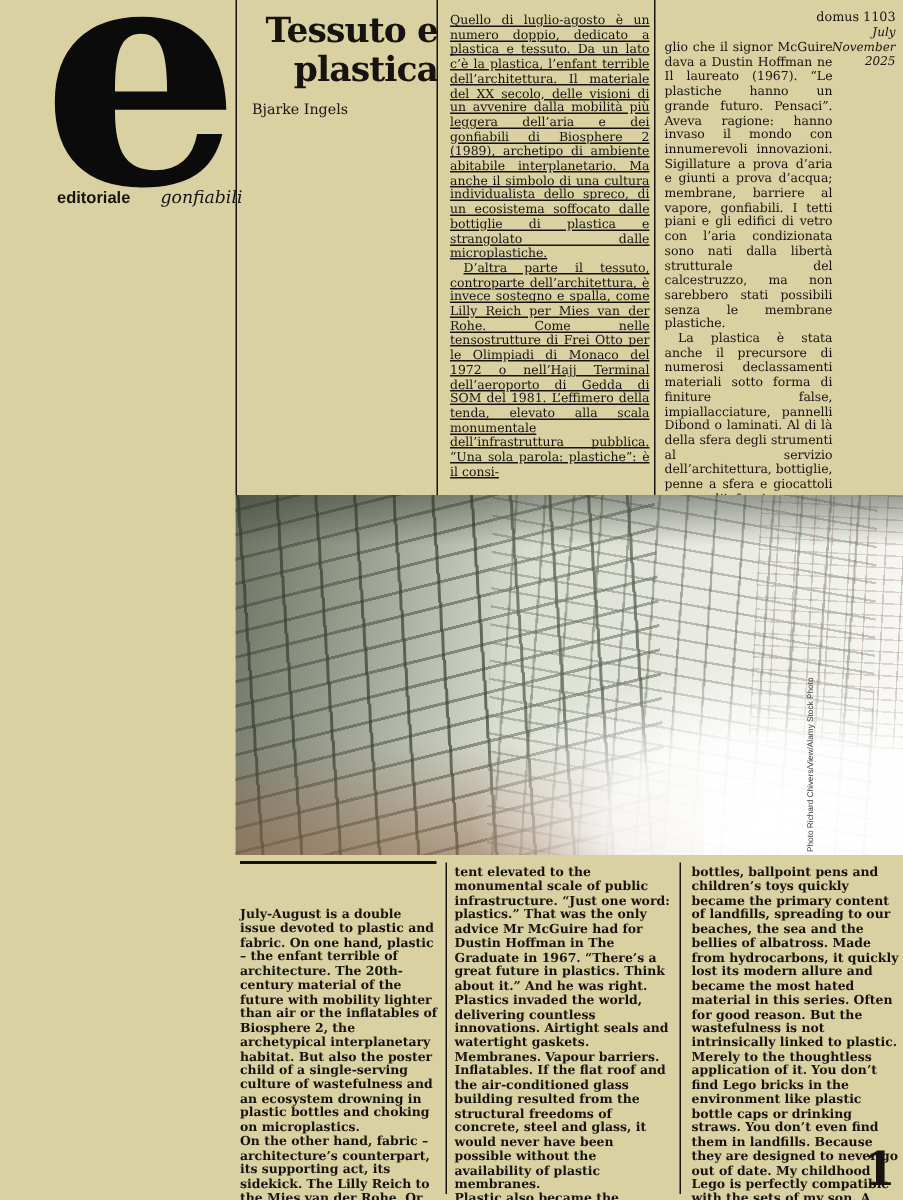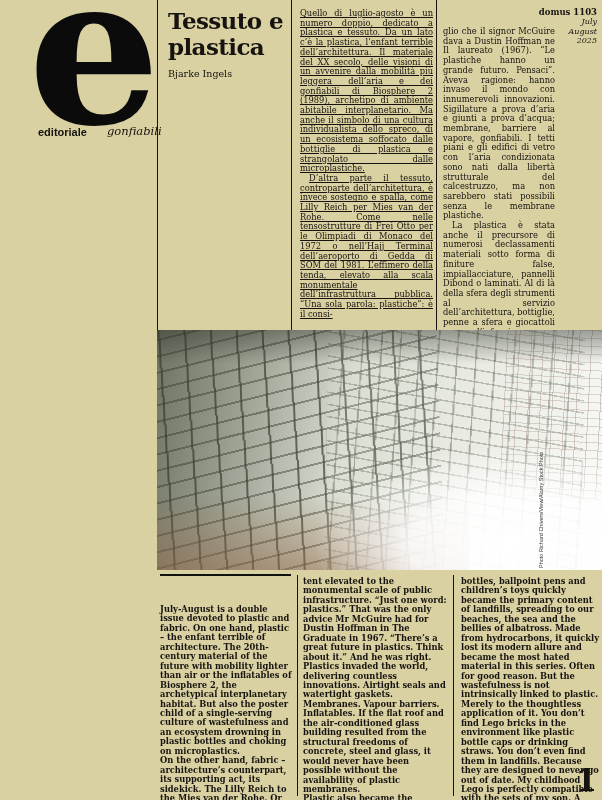--- a/index.html
+++ b/index.html
@@ -26,26 +26,26 @@
   .vr{position:absolute; width:1px; background:#17140f;}
   .vr-a{left:157px; top:0; height:330px;}
   .vr-b{left:291px; top:0; height:330px;}
   .vr-c{left:436px; top:0; height:330px;}
   .vr-d{left:297px; top:575px; height:221px;}
   .vr-e{left:453px; top:575px; height:221px;}
   .hr-head{position:absolute; left:160px; top:574px; width:131px; height:2px; background:#111;}
   
   .title{
     position:absolute; left:168px; top:8px; width:124px;
-    font-weight:bold; font-size:23px; line-height:26px; letter-spacing:-0.6px;
+    font-weight:bold; font-size:23px; line-height:26px; letter-spacing:-0.6px;text-align:right;
   }
   .author{position:absolute; left:168px; top:68px; font-size:9.5px;}
   
   .issue{position:absolute; right:5px; top:7px; text-align:right;}
-  .issue-name{font-weight:bold; font-size:8.5px; line-height:10px;}
+  .issue-name{font-weight:normal; font-size:8.5px; line-height:10px;}
   .issue-line{font-style:italic; font-size:8px; line-height:9.5px;text-align:right;}
   
   .col{position:absolute; font-size:8.3px; line-height:9.7px;}
   .col p{margin:0;}
   .it-col{text-align:justify;}
   .it-col p:not(:first-child){text-indent:9px;}
   .it-col1{left:300px; top:9px; width:133px;text-decoration:underline;}
   .it-col2{left:443px; top:9px; width:112px;margin-top:18px;}
   .en-head{
     position:absolute; left:160px; top:578px;
@@ -123,21 +123,21 @@
   <div class="vr vr-a"></div>
   <div class="vr vr-b"></div>
   <div class="vr vr-c"></div>
 
   <div class="title">Tessuto e plastica</div>
   <div class="author">Bjarke Ingels</div>
 
   <div class="issue">
     <div class="issue-name">domus 1103</div>
     <div class="issue-line">July</div>
-    <div class="issue-line">August</div>
+    <div class="issue-line">November</div>
     <div class="issue-line">2025</div>
   </div>
 
   <div class="col it-col it-col1" lang="it">
       <p>Quello di luglio-agosto è un numero doppio, dedicato a plastica e tessuto. Da un lato c’è la plastica, l’enfant terrible dell’architettura. Il materiale del XX secolo, delle visioni di un avvenire dalla mobilità più leggera dell’aria e dei gonfiabili di Biosphere 2 (1989), archetipo di ambiente abitabile interplanetario. Ma anche il simbolo di una cultura individualista dello spreco, di un ecosistema soffocato dalle bottiglie di plastica e strangolato dalle microplastiche.</p>
       <p>D’altra parte il tessuto, controparte dell’architettura, è invece sostegno e spalla, come Lilly Reich per Mies van der Rohe. Come nelle tensostrutture di Frei Otto per le Olimpiadi di Monaco del 1972 o nell’Hajj Terminal dell’aeroporto di Gedda di SOM del 1981. L’effimero della tenda, elevato alla scala monumentale dell’infrastruttura pubblica. “Una sola parola: plastiche”: è il consi-</p>
     </div>
   <div class="col it-col it-col2" lang="it">
       <p>glio che il signor McGuire dava a Dustin Hoffman ne Il laureato (1967). “Le plastiche hanno un grande futuro. Pensaci”. Aveva ragione: hanno invaso il mondo con innumerevoli innovazioni. Sigillature a prova d’aria e giunti a prova d’acqua; membrane, barriere al vapore, gonfiabili. I tetti piani e gli edifici di vetro con l’aria condizionata sono nati dalla libertà strutturale del calcestruzzo, ma non sarebbero stati possibili senza le membrane plastiche.</p>
       <p>La plastica è stata anche il precursore di numerosi declassamenti materiali sotto forma di finiture false, impiallacciature, pannelli Dibond o laminati. Al di là della sfera degli strumenti al servizio dell’architettura, bottiglie, penne a sfera e giocattoli per l’infanzia sono divenuti il contenuto principale delle discariche e hanno infine popolato le spiagge, il mare e lo stomaco degli albatros. Nata dagli idrocarburi, la plastica ha</p>

